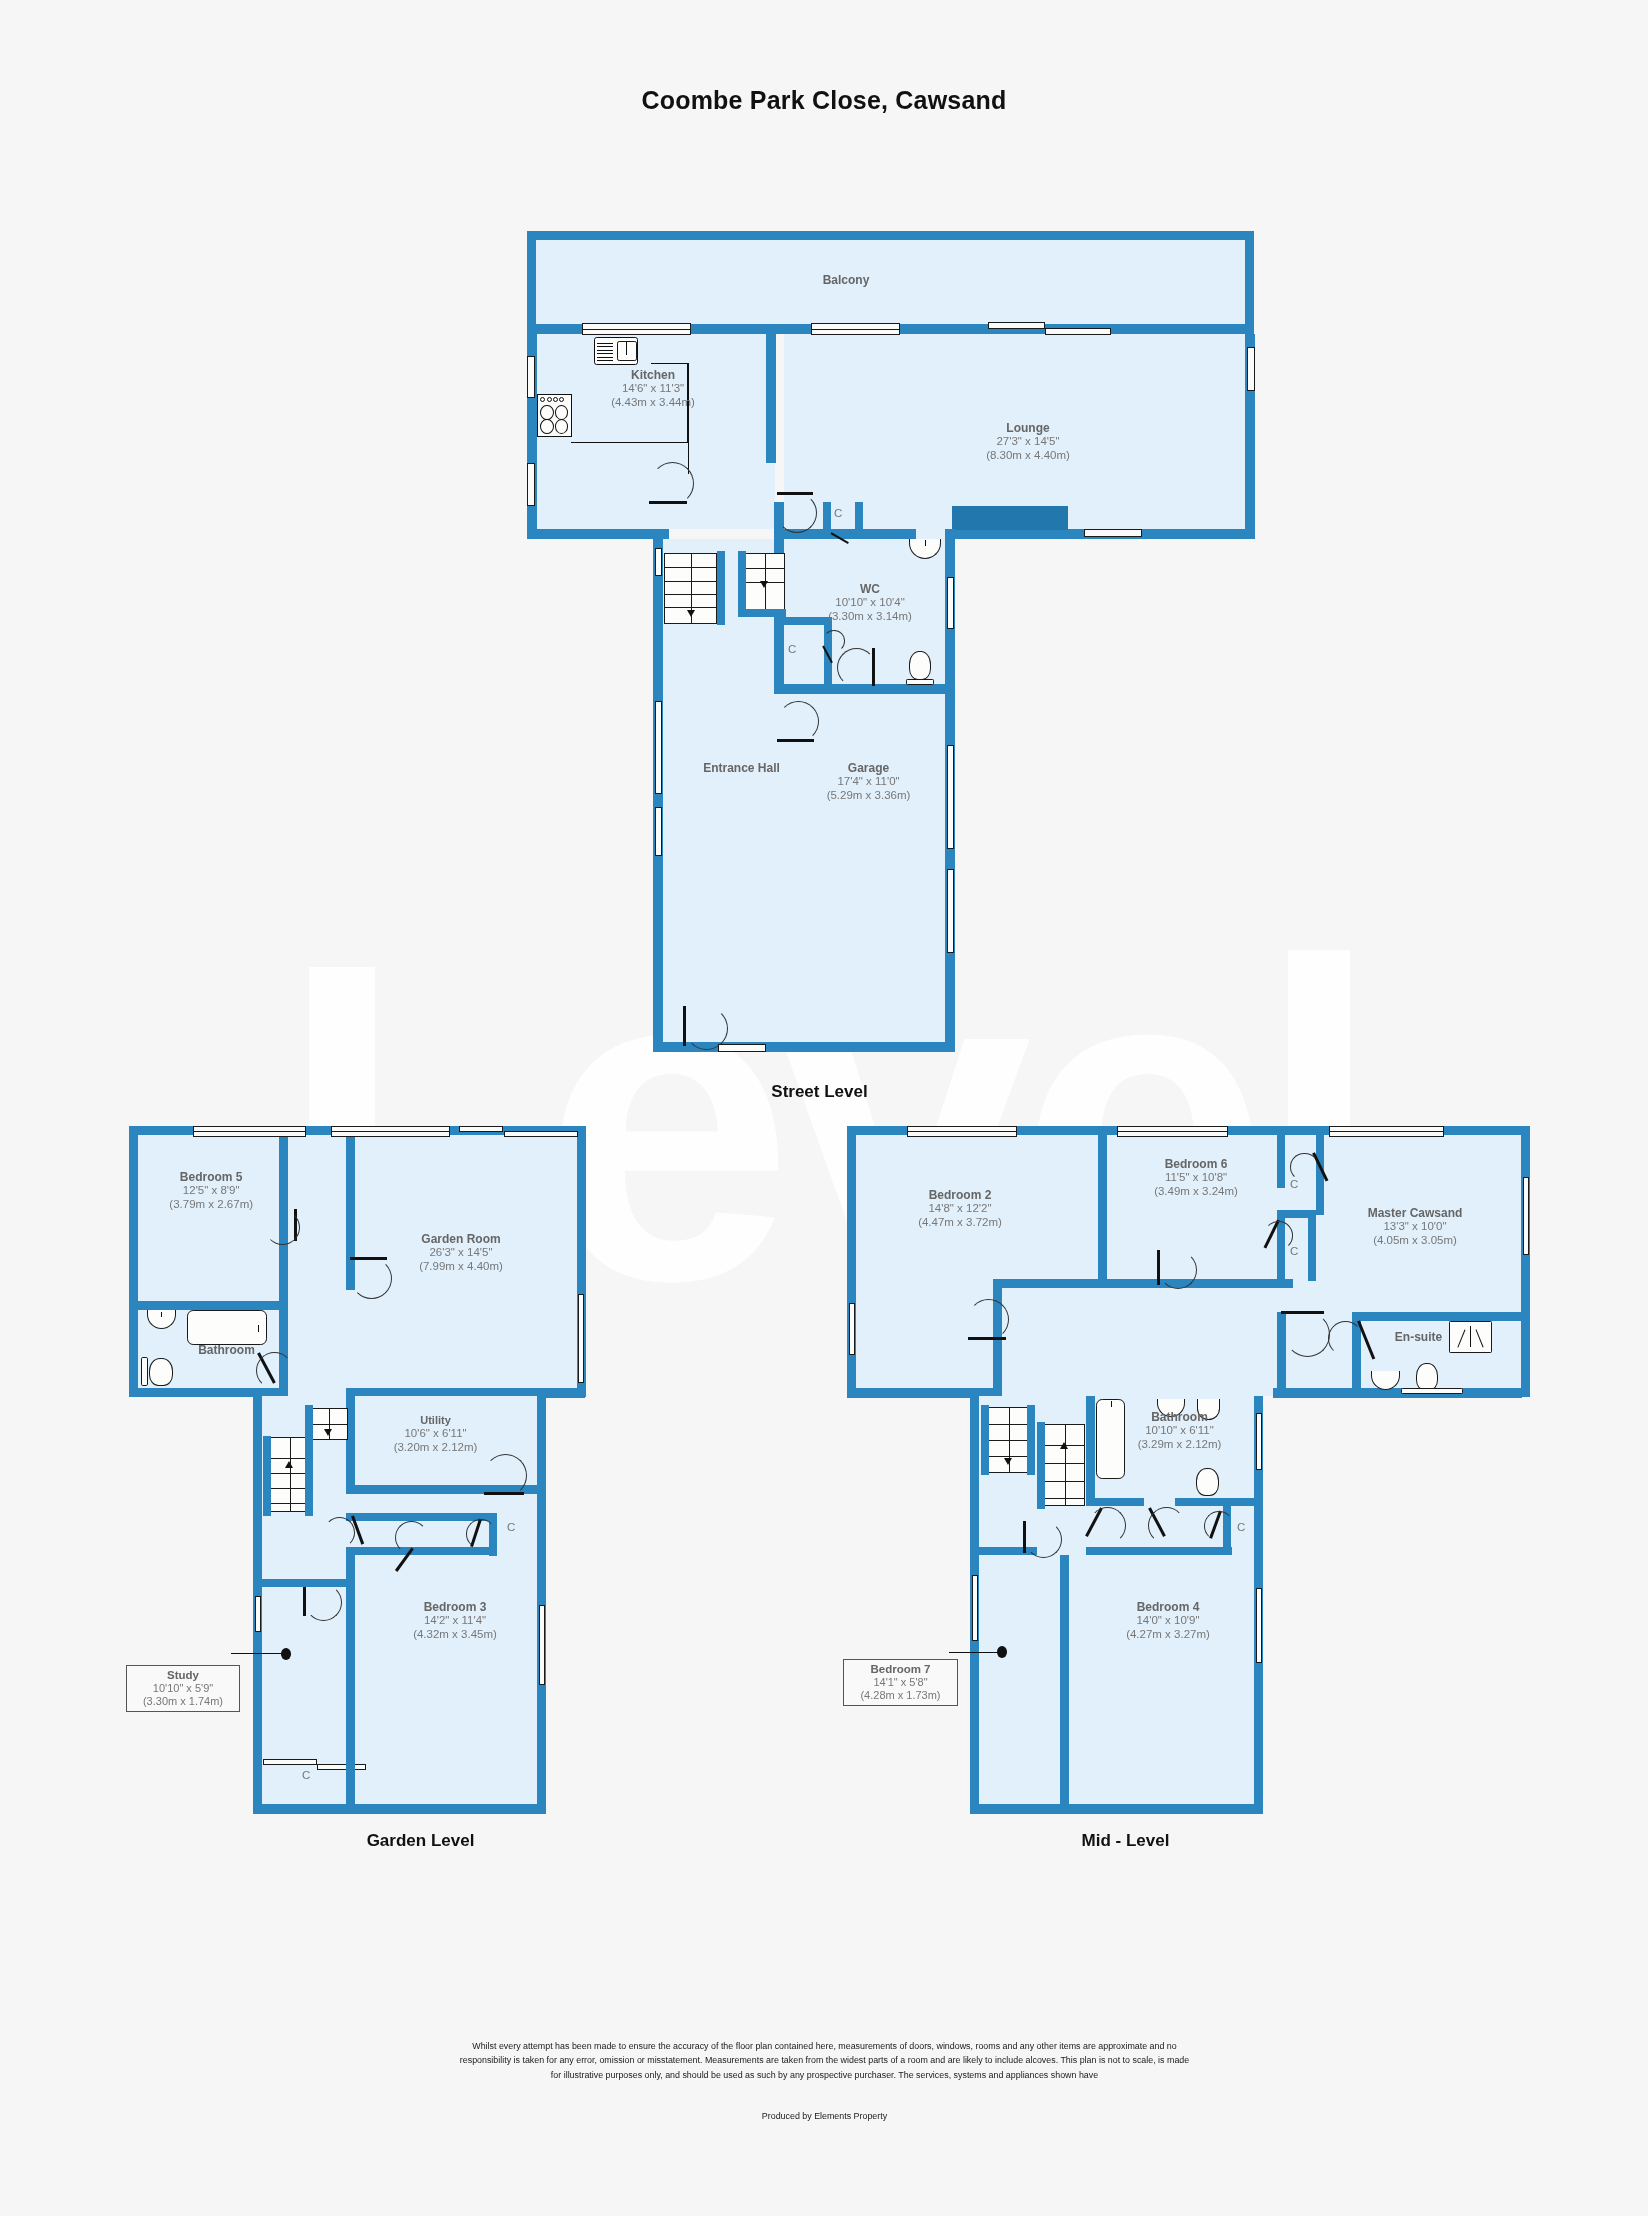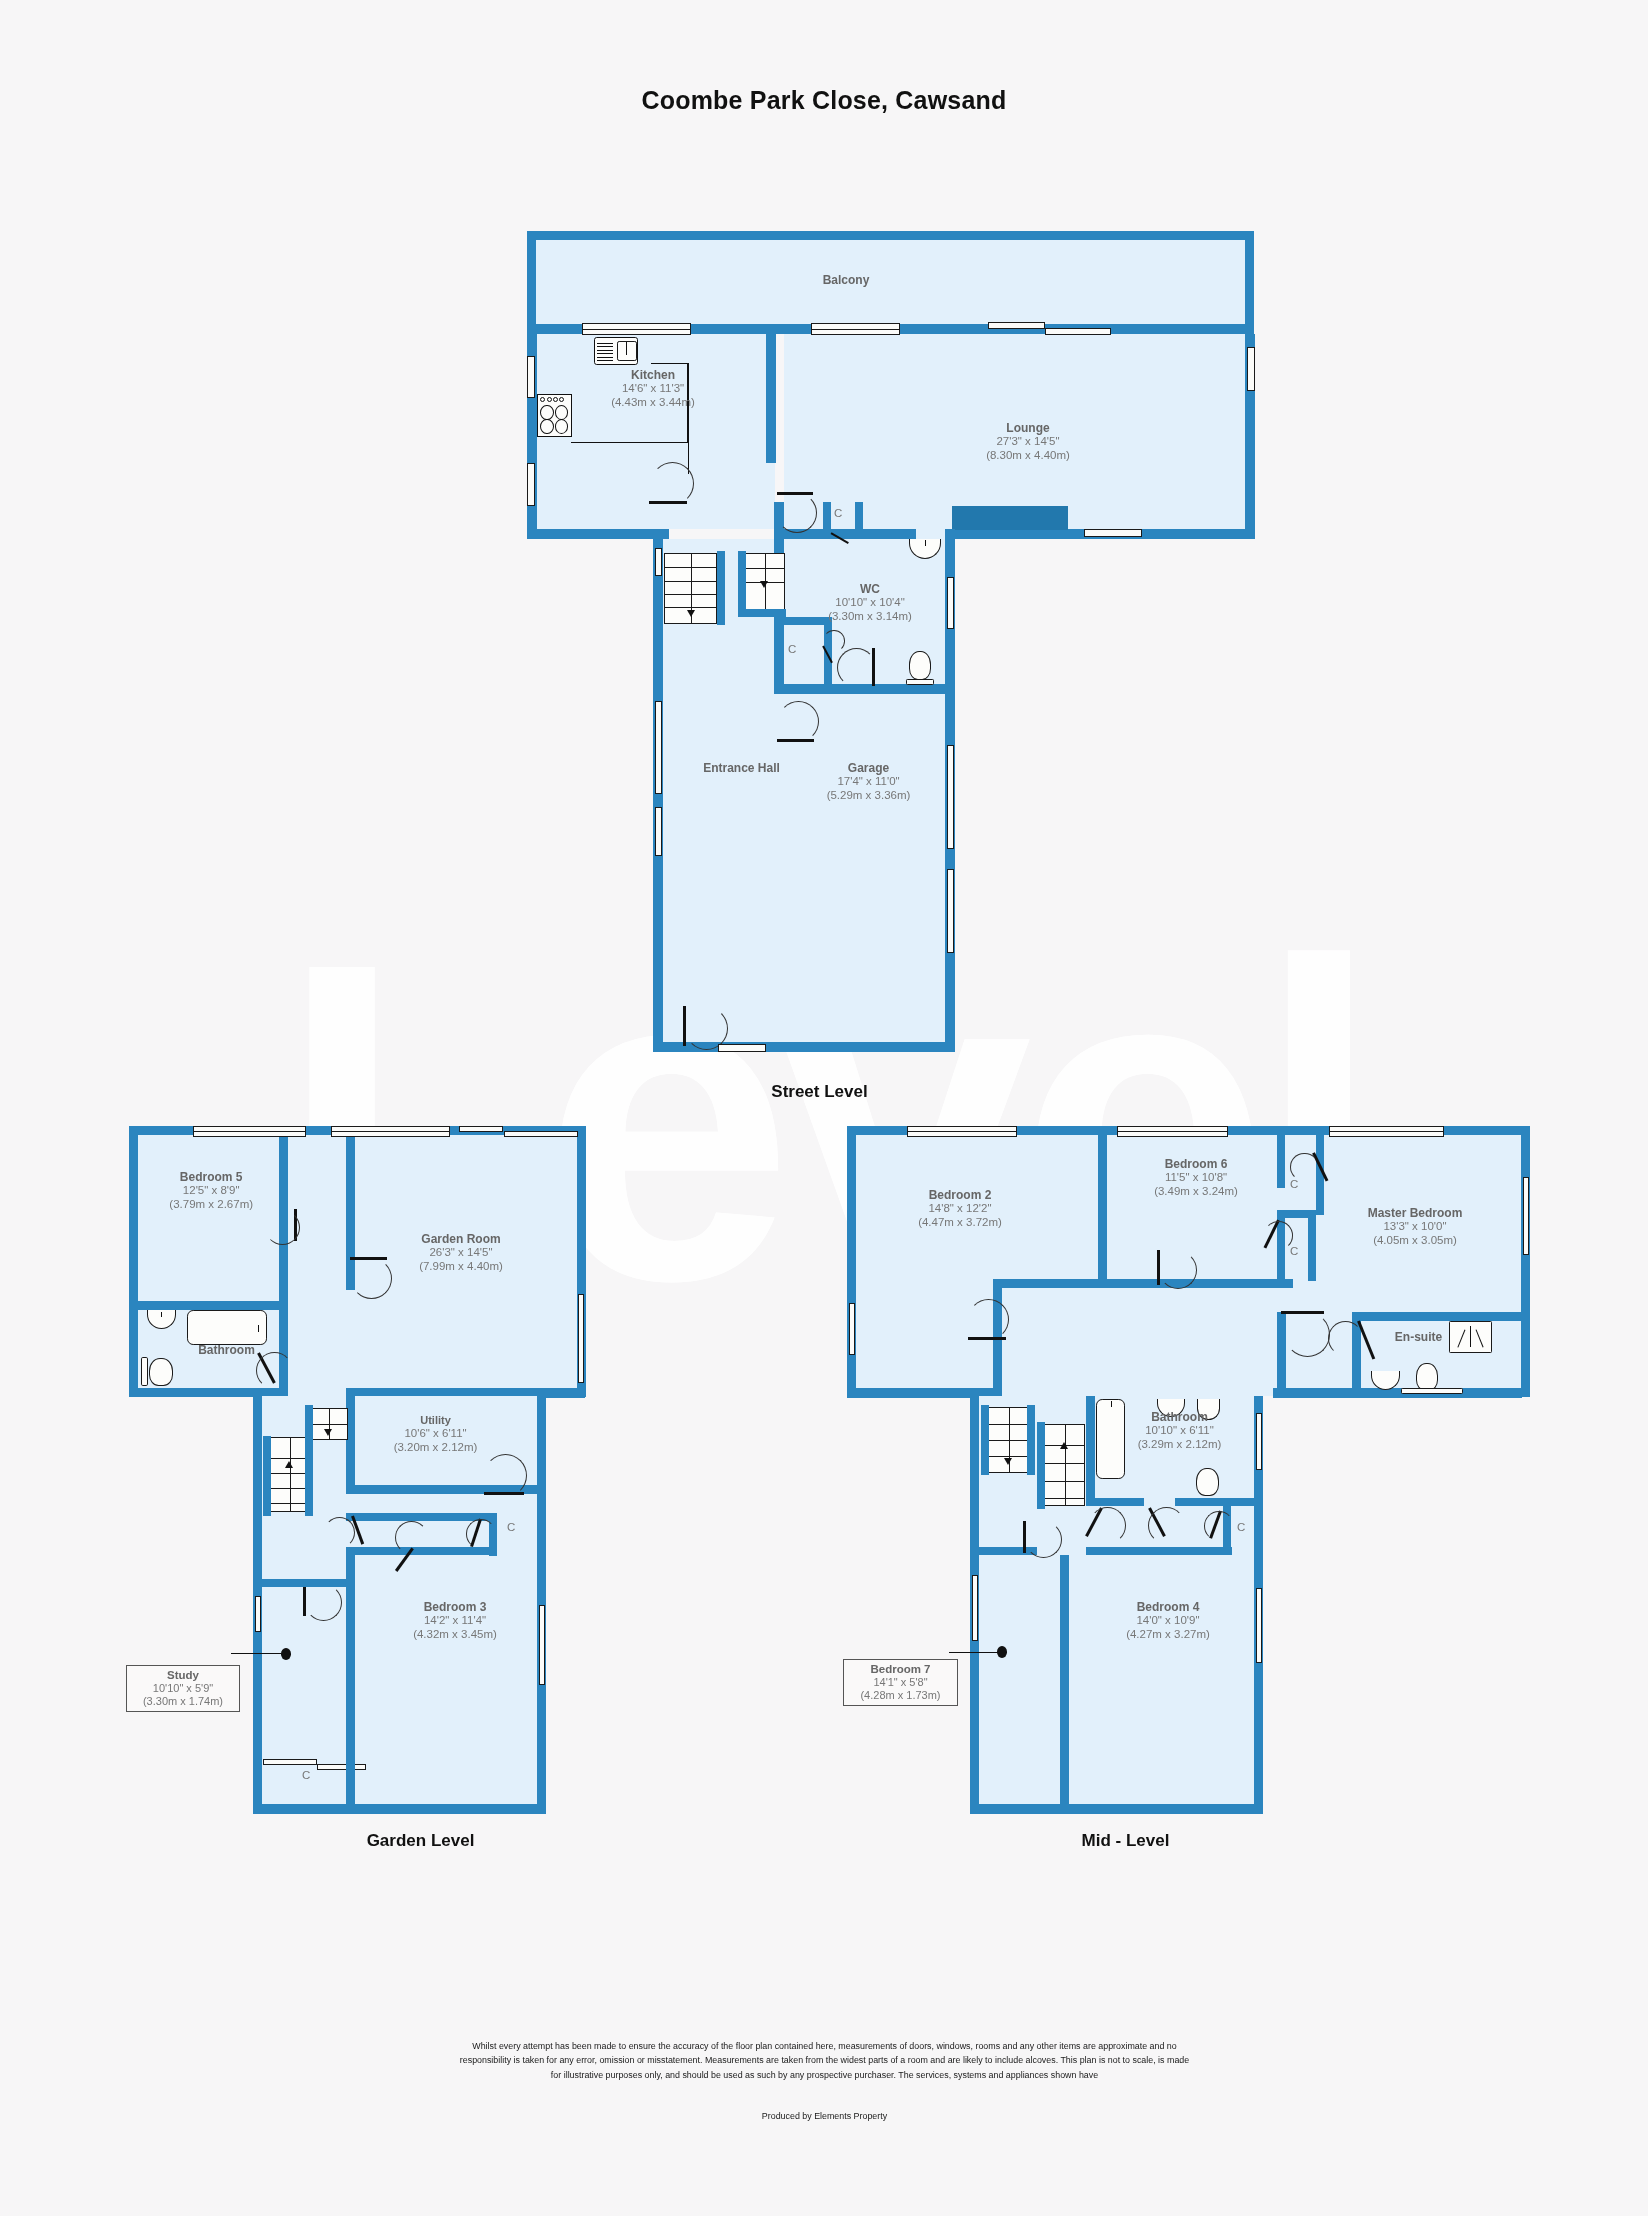--- a/index.html
+++ b/index.html
@@ -385,21 +385,21 @@
     <span class="rname">Bedroom 2</span>
     <span class="rdim">14'8" x 12'2"</span>
     <span class="rdim">(4.47m x 3.72m)</span>
   </div>
   <div class="room" style="left:278px;top:31px;width:142px;">
     <span class="rname">Bedroom 6</span>
     <span class="rdim">11'5" x 10'8"</span>
     <span class="rdim">(3.49m x 3.24m)</span>
   </div>
   <div class="room" style="left:484px;top:80px;width:168px;">
-    <span class="rname">Master Bedroom</span>
+    <span class="rname">Master Cawsand</span>
     <span class="rdim">13'3" x 10'0"</span>
     <span class="rdim">(4.05m x 3.05m)</span>
   </div>
   <div class="room" style="left:527px;top:204px;width:89px;">
     <span class="rname">En-suite</span>
   </div>
   <div class="cl" style="left:443px;top:52px;">C</div>
   <div class="cl" style="left:443px;top:119px;">C</div>
 
   <div class="fx shower-sq" style="left:602px;top:195px;width:43px;height:32px;"></div>

